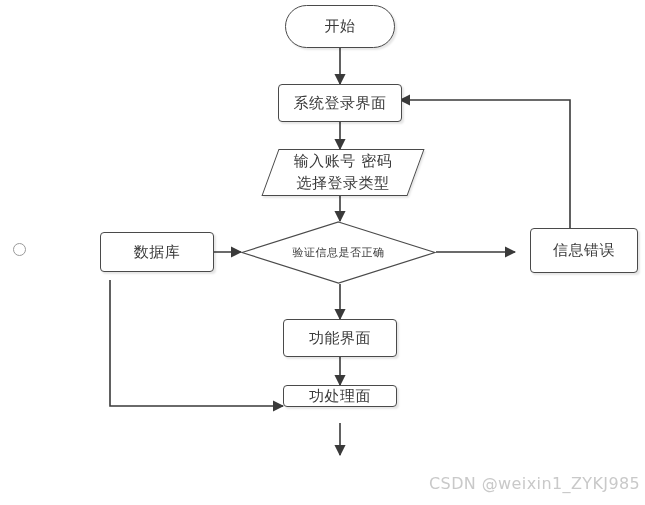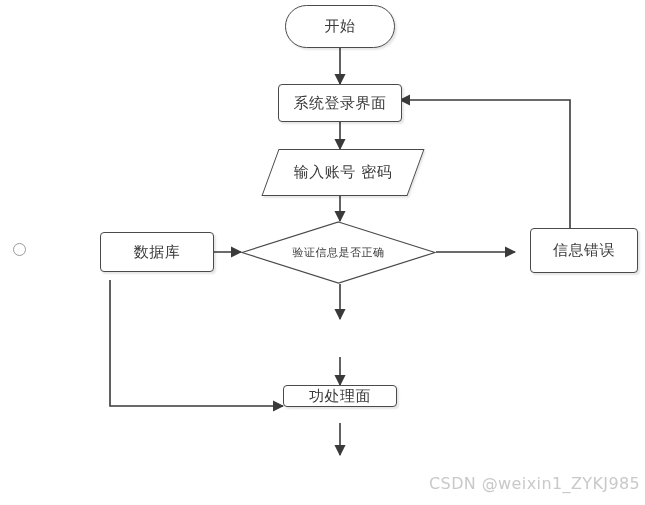--- a/index.html
+++ b/index.html
@@ -165,40 +165,44 @@
   </div>
 
   <div class="node process" style="left:278px; top:84px; width:124px; height:38px;">
     <span>系统登录界面</span>
   </div>
 
   <div class="io-wrap" style="left:270px; top:149px; width:146px; height:47px;">
     <div class="io-shape"></div>
     <div class="io-label">
       <span>输入账号 密码</span>
+      <span>选择登录类型</span>
     </div>
   </div>
 
   <div class="diamond-wrap" style="left:241px; top:221px; width:195px; height:63px;">
     <svg class="diamond-svg" width="195" height="63" viewBox="0 0 195 63">
       <polygon points="97.5,1 194,31.5 97.5,62 1,31.5" fill="#ffffff" stroke="#4a4a4a" stroke-width="1.2"></polygon>
     </svg>
     <div class="diamond-label">
       <span>验证信息是否正确</span>
     </div>
   </div>
 
   <div class="node process" style="left:52px; top:232px; width:114px; height:40px;margin-left:48px;">
     <span>数据库</span>
   </div>
 
   <div class="node process" style="left:530px; top:228px; width:108px; height:45px;">
     <span>信息错误</span>
   </div>
 
+  <div class="node process" style="left:283px; top:319px; width:114px; height:38px;">
+    <span>功能界面</span>
+  </div>
 
   <div class="node process" style="left:283px; top:385px; width:114px; height:22px;">
     <span>功处理面</span>
   </div>
 
 
   <div class="connector-dot" style="left:13px; top:243px;"></div>
 
   <div class="watermark" style="left:404px; top:474px;">CSDN @weixin1_ZYKJ985</div>
 

